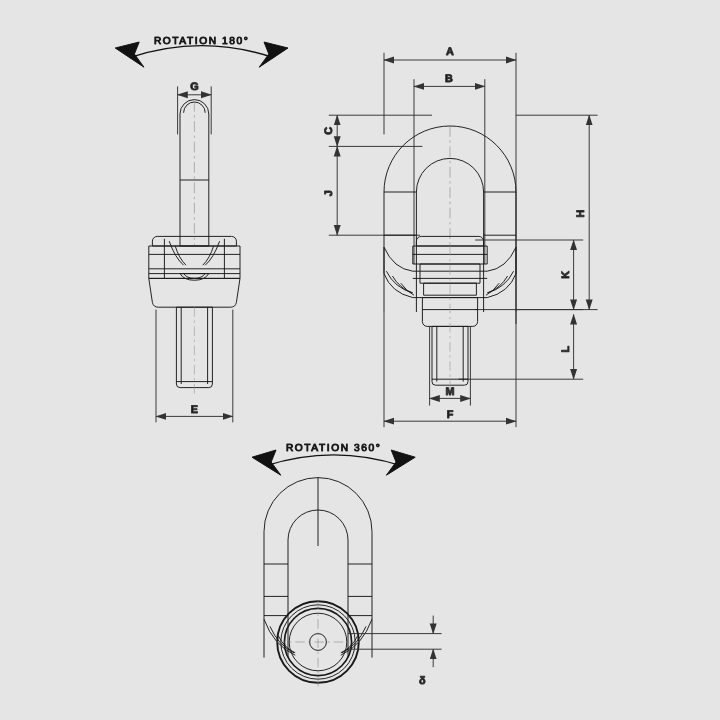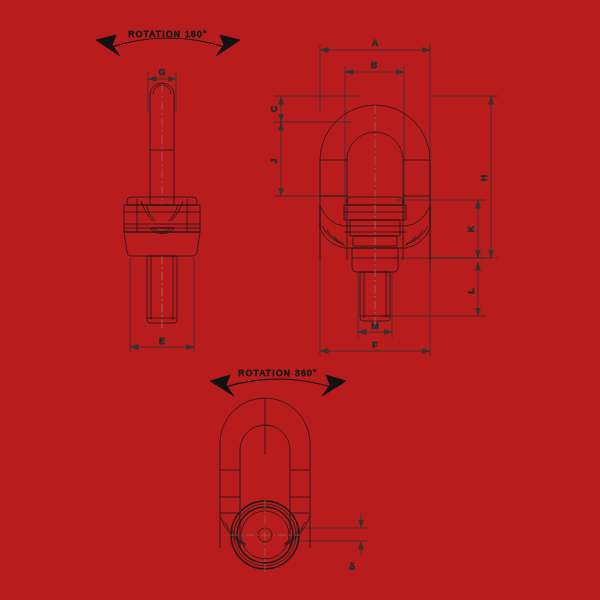--- a/index.html
+++ b/index.html
@@ -1,18 +1,18 @@
 <!DOCTYPE html>
 <html><head>
 <meta charset="utf-8">
 <style>
   html,body{margin:0;padding:0;background:#ffffff;}
   body{width:600px;height:600px;overflow:hidden;
        font-family:"Liberation Sans", sans-serif;}
-  #sheet{position:relative;width:600px;height:600px;background:#b91c1c;}
+  #sheet{position:relative;width:600px;height:600px;background:#e5e5e5;}
   svg{display:block;}
   .dimlbl{font-family:"Liberation Sans", sans-serif;font-size:9px;
      font-weight:bold;fill:#111;}
   .rot{font-family:"Liberation Sans", sans-serif;font-size:8.5px;
      fill:#111;letter-spacing:1.3px;}
 </style>
 </head>
 <body>
 
 <div id="sheet">

